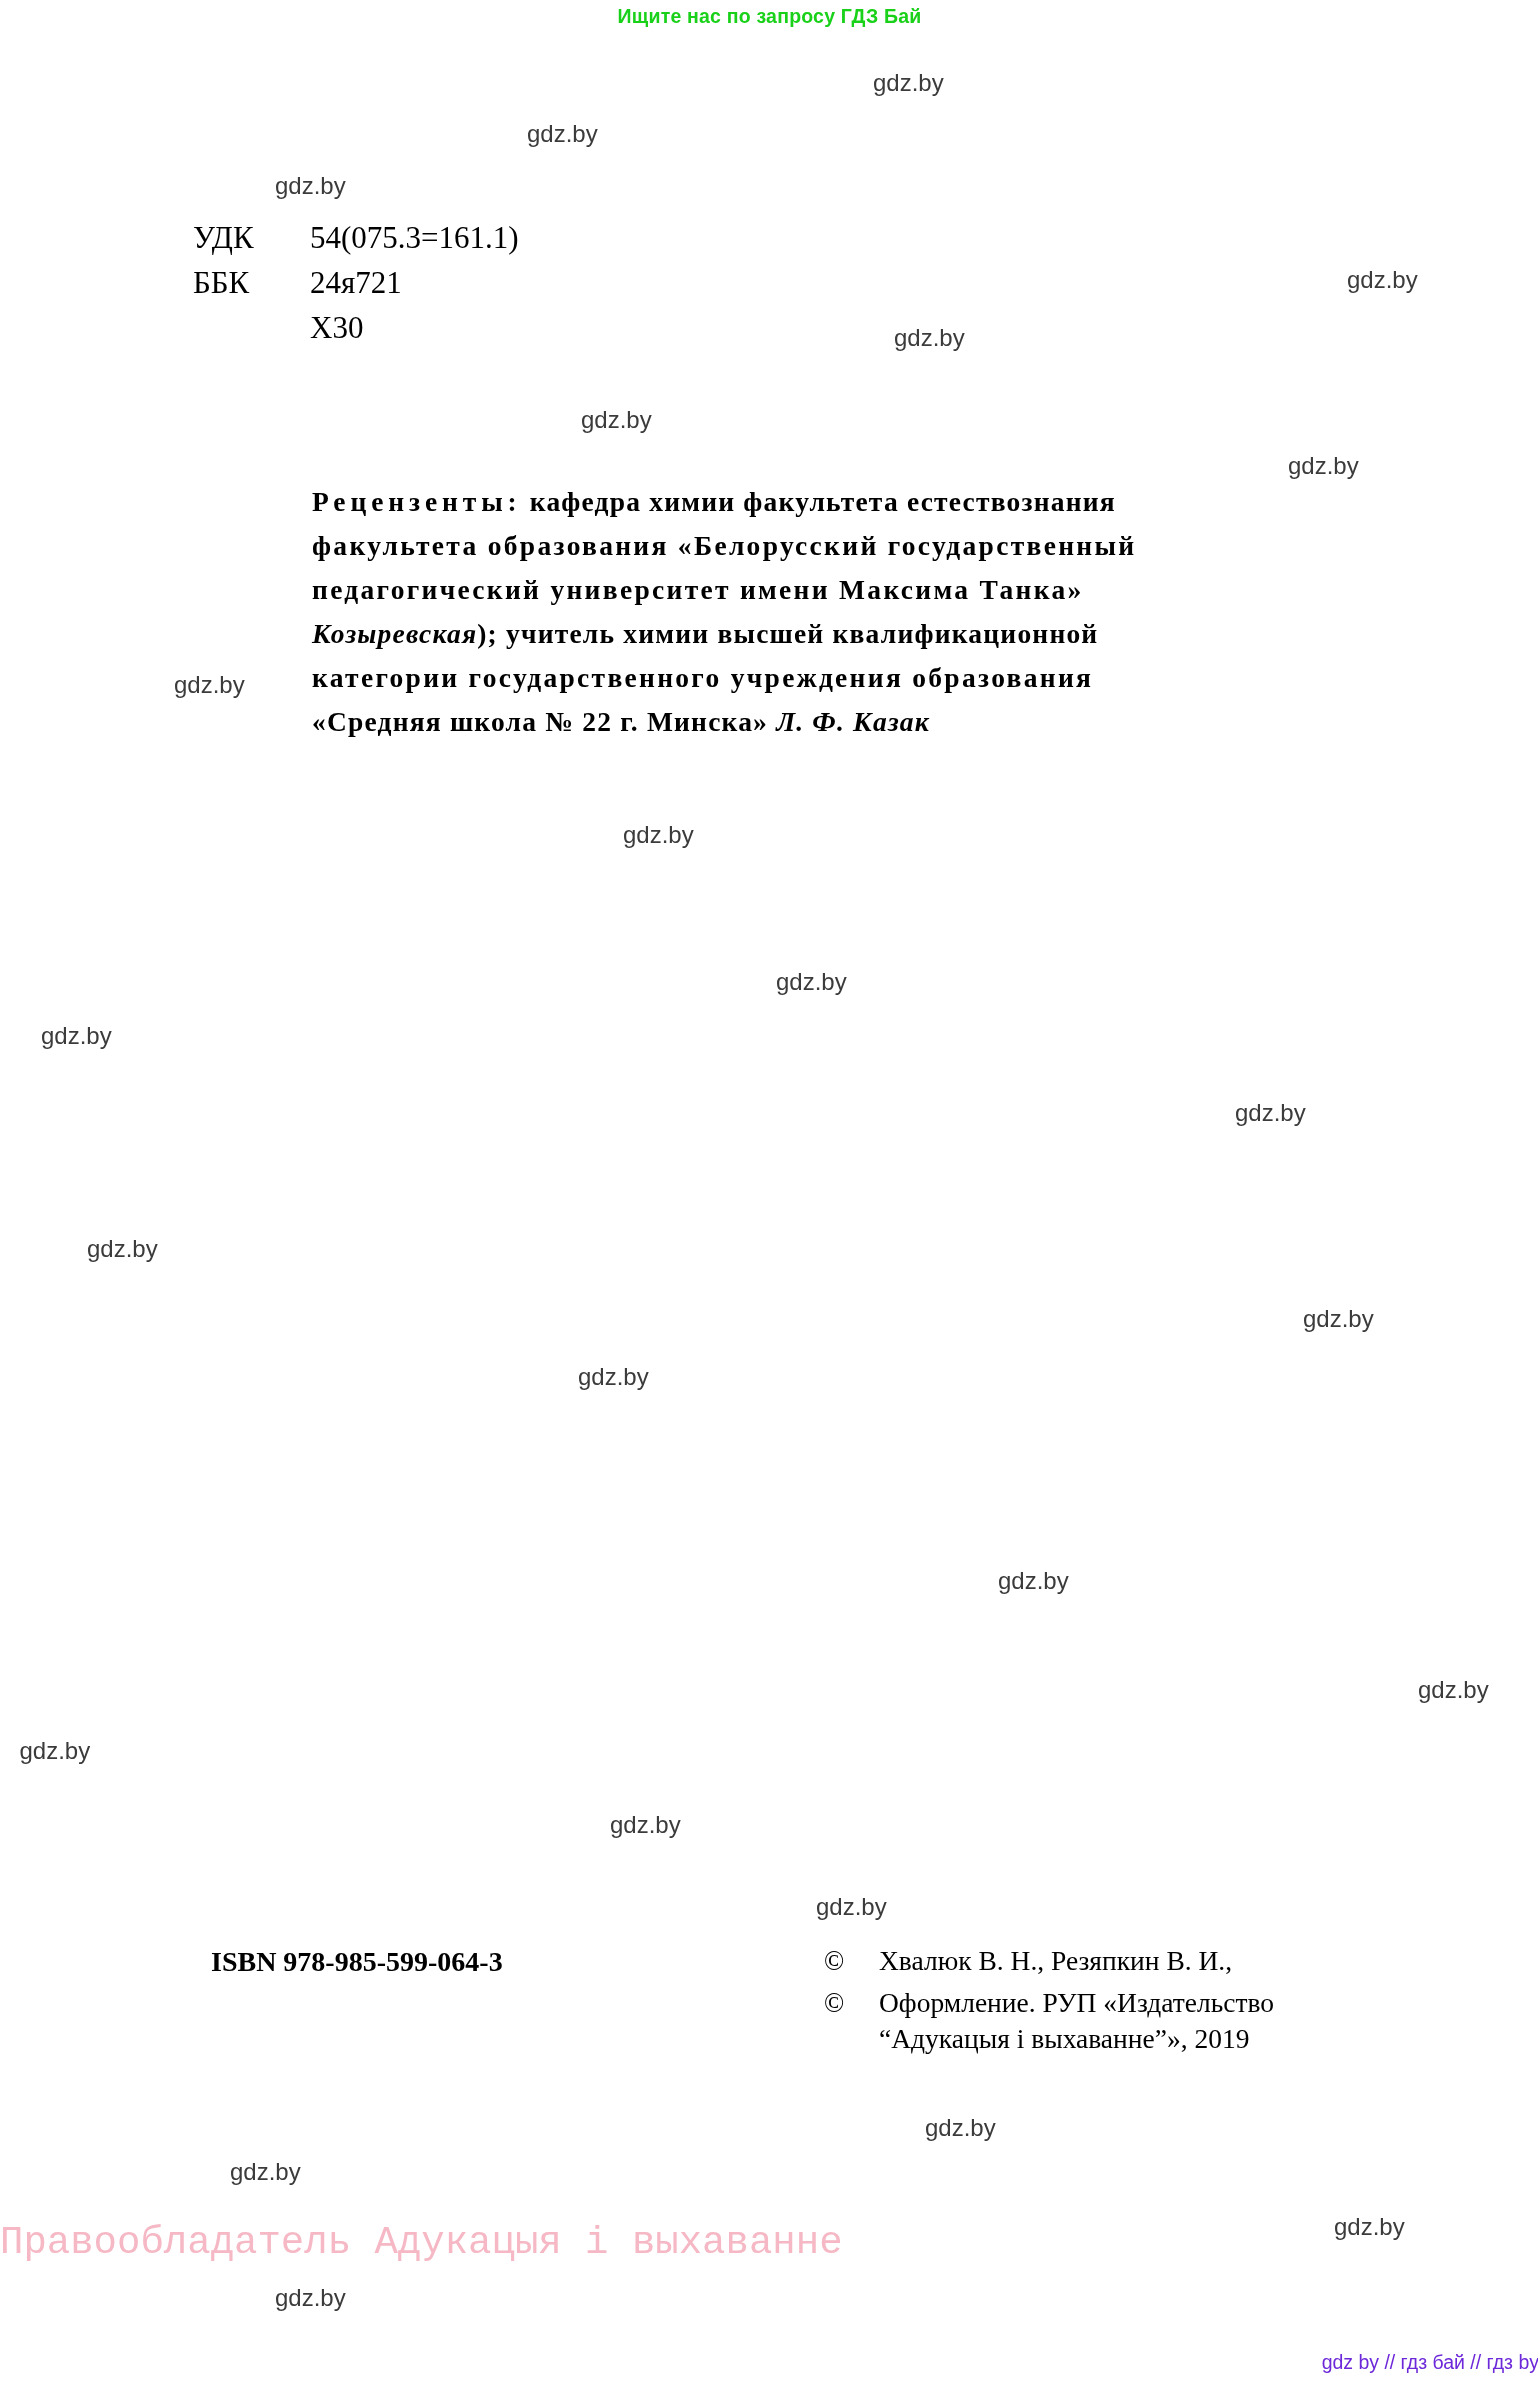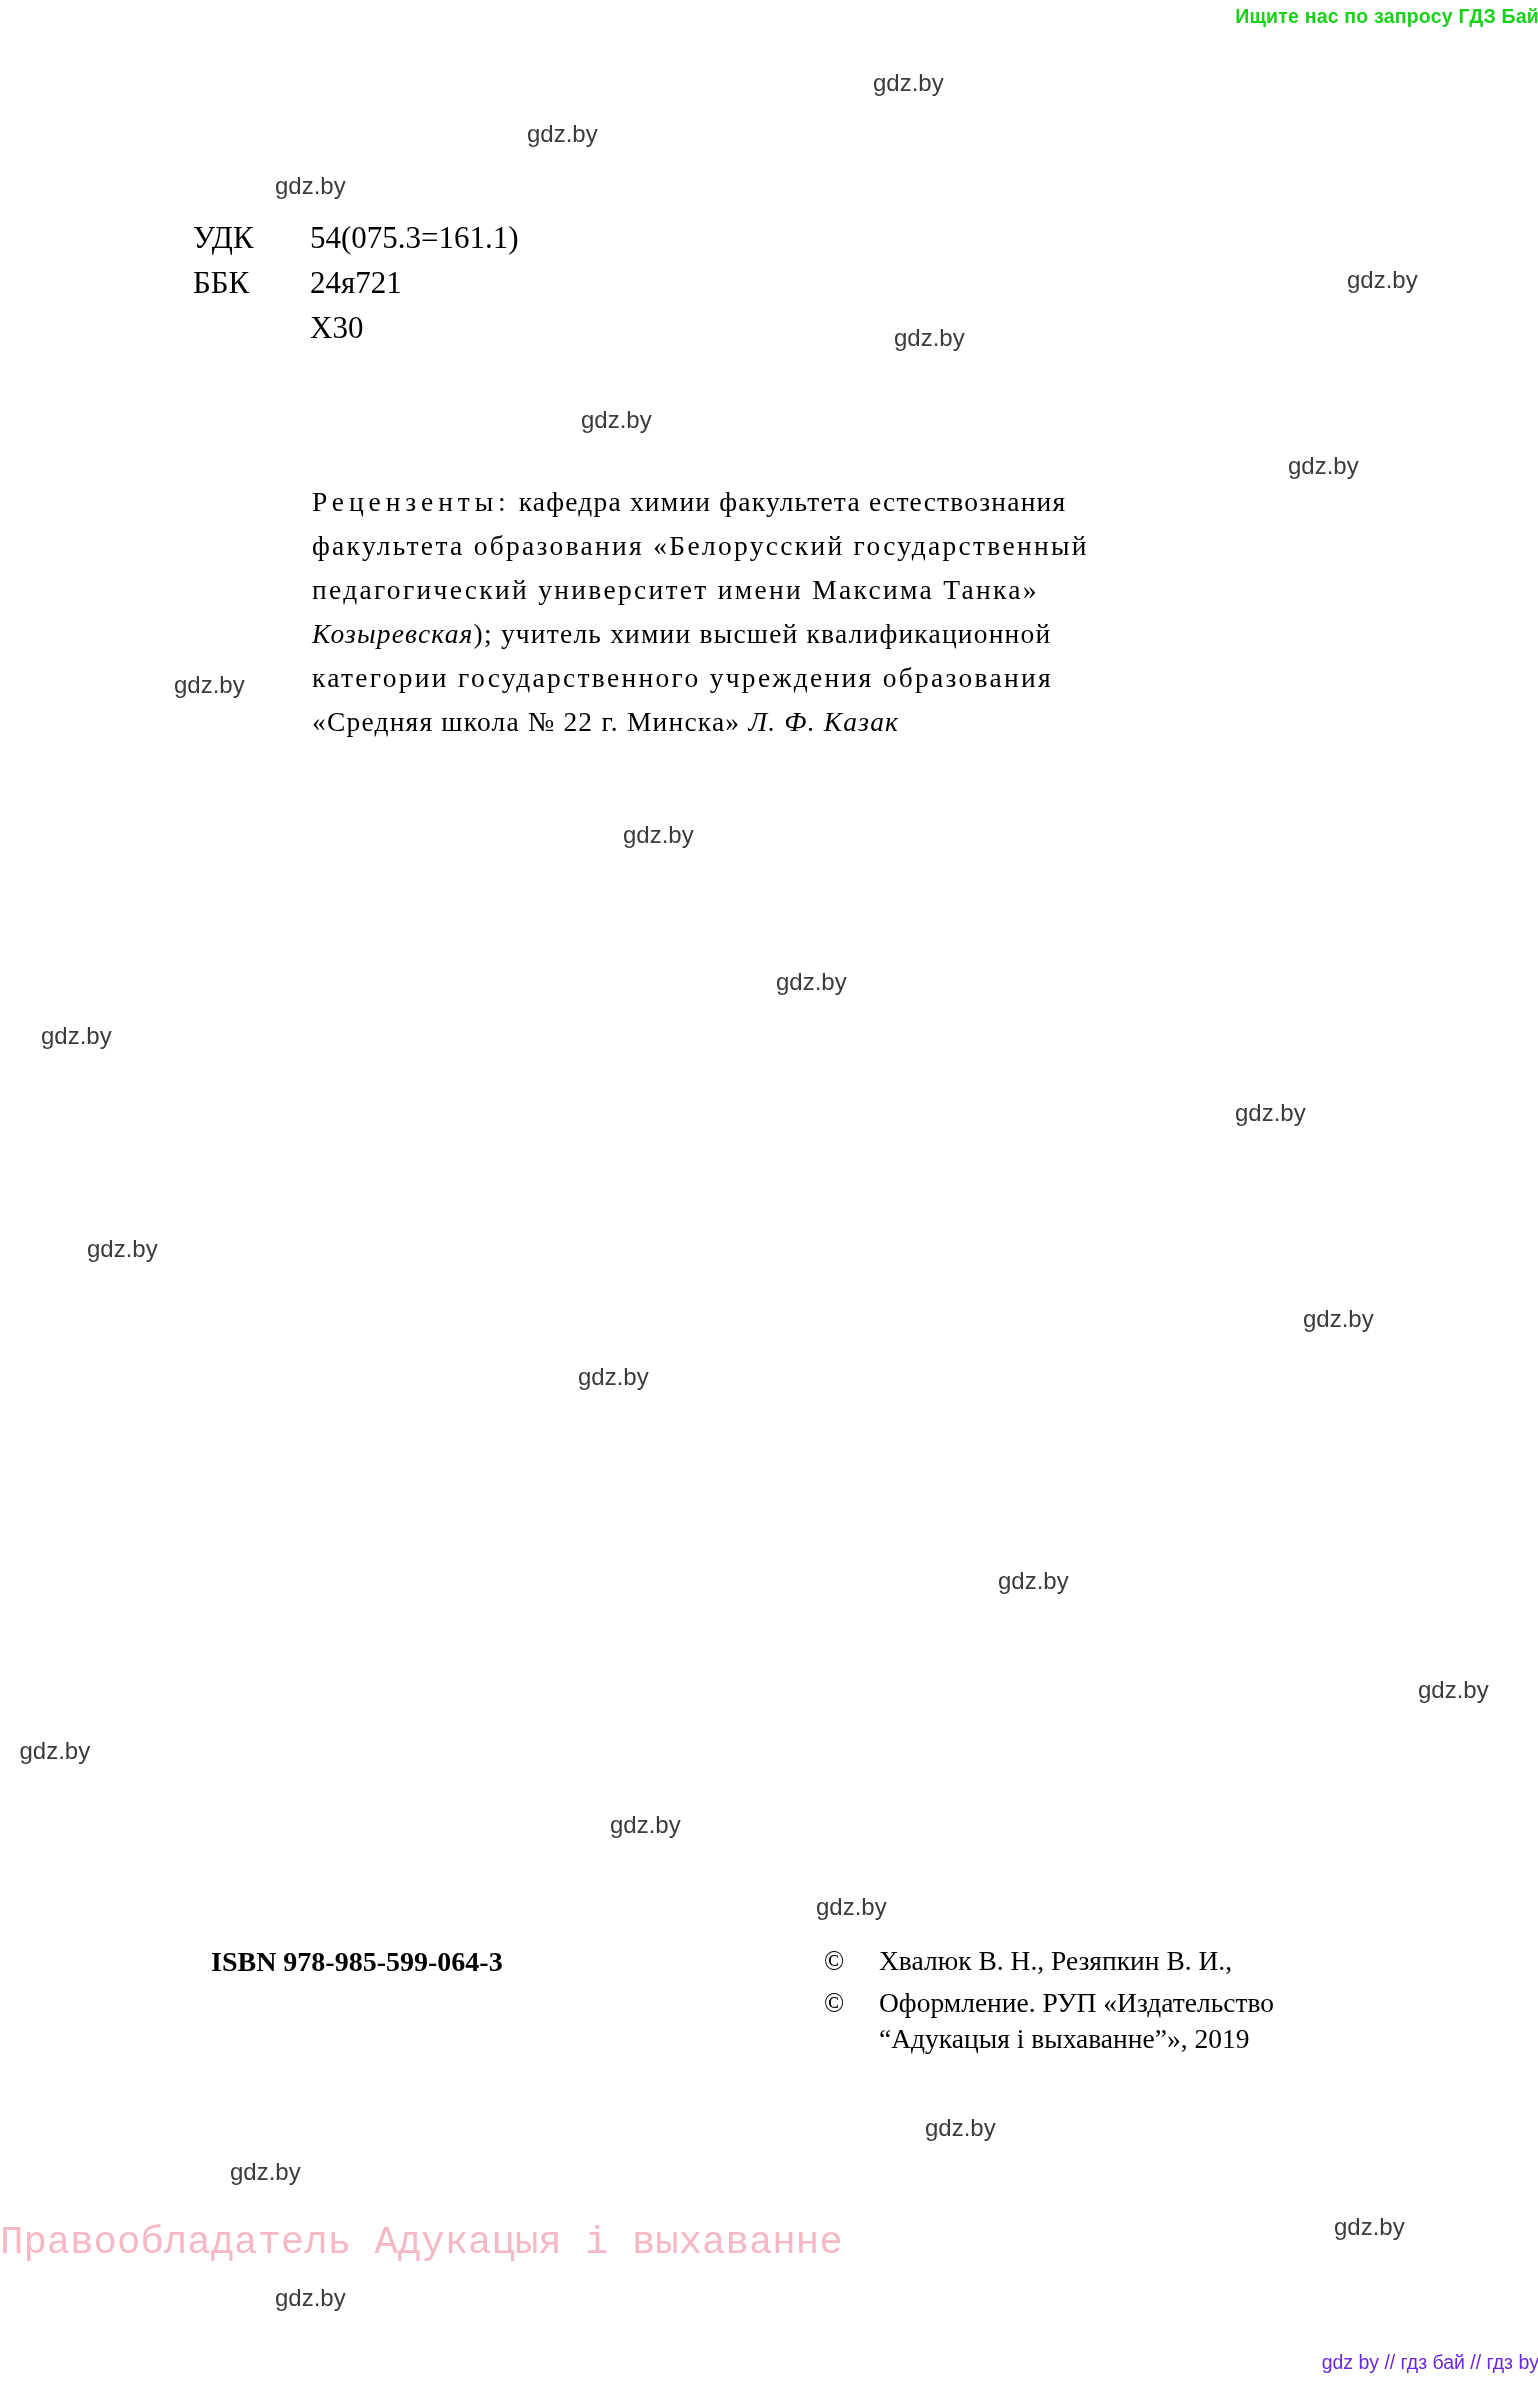--- a/index.html
+++ b/index.html
@@ -17,21 +17,21 @@
     font-family: "Liberation Serif", "DejaVu Serif", serif;
     color: #000000;
   }
 
   
   #promo-banner {
     position: absolute;
     top: 5.3px;
     left: 0;
     width: 1539px;
-    text-align: right;
+    text-align: center;
     font-family: "Liberation Sans", "DejaVu Sans", sans-serif;
     font-size: 19.5px;
     font-weight: bold;
     color: #19d119;
     letter-spacing: 0.2px;
     white-space: nowrap;
   }
 
   
   .wm {
@@ -68,20 +68,21 @@
     left: 312px;
     top: 480px;
     width: 1094px;
     font-size: 27.5px;
     line-height: 44px;
     text-align: justify;
   }
   #reviewers .ln {
     display: block;
     white-space: nowrap;
+    font-weight: bold;
   }
   #reviewers .tracked {
     letter-spacing: 4.9px;
   }
   #reviewers .sp-wide {
     letter-spacing: 2.3px;
   }
   #reviewers .sp-xwide {
     letter-spacing: 4.6px;
   }

